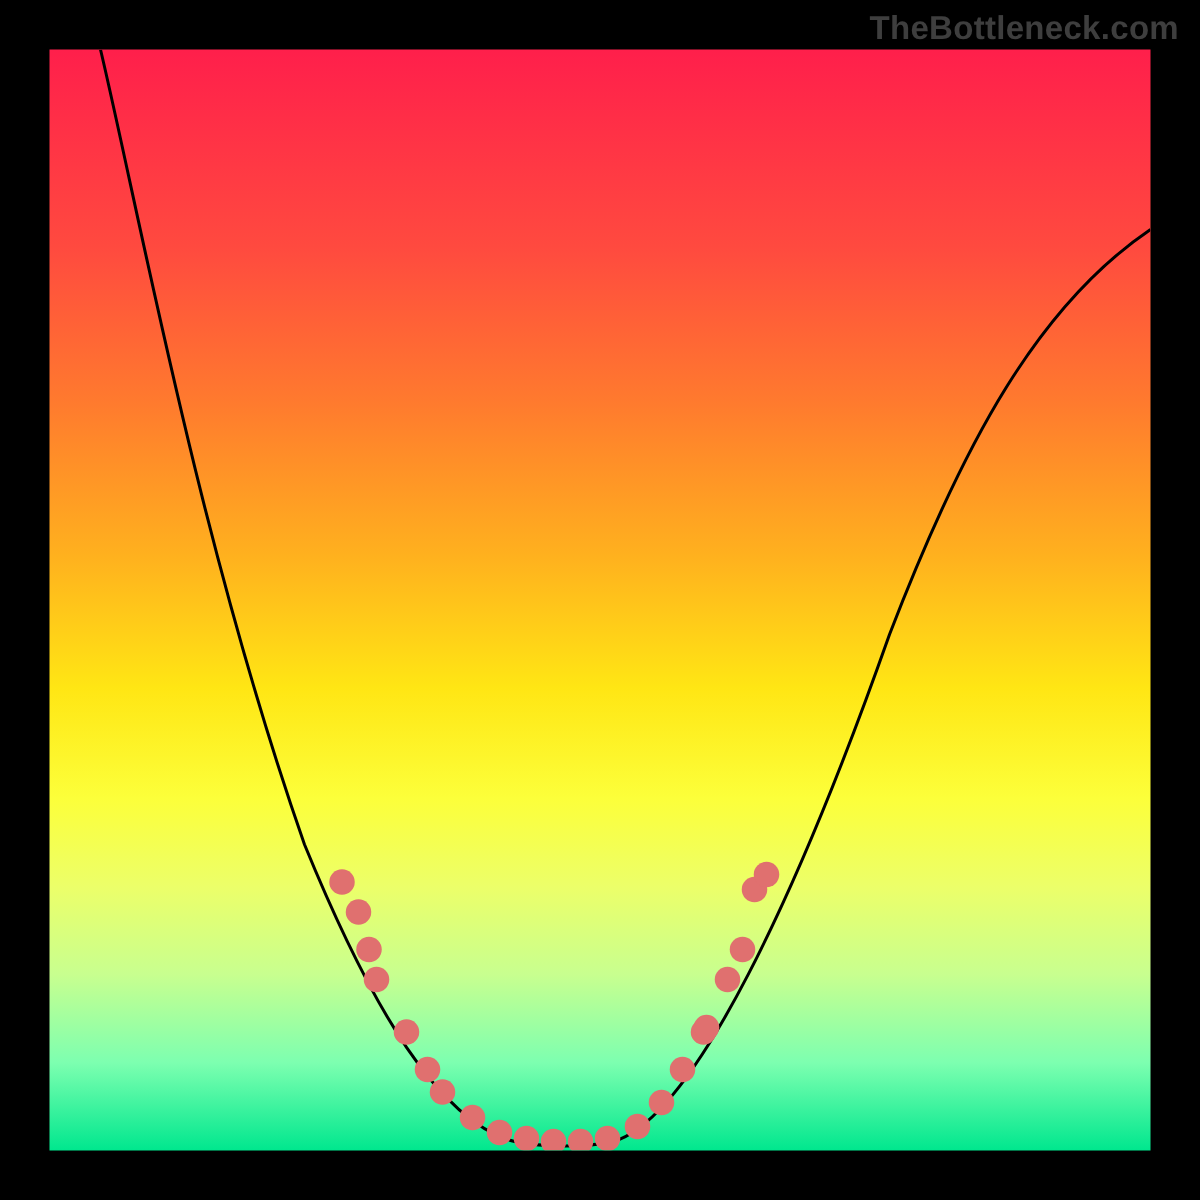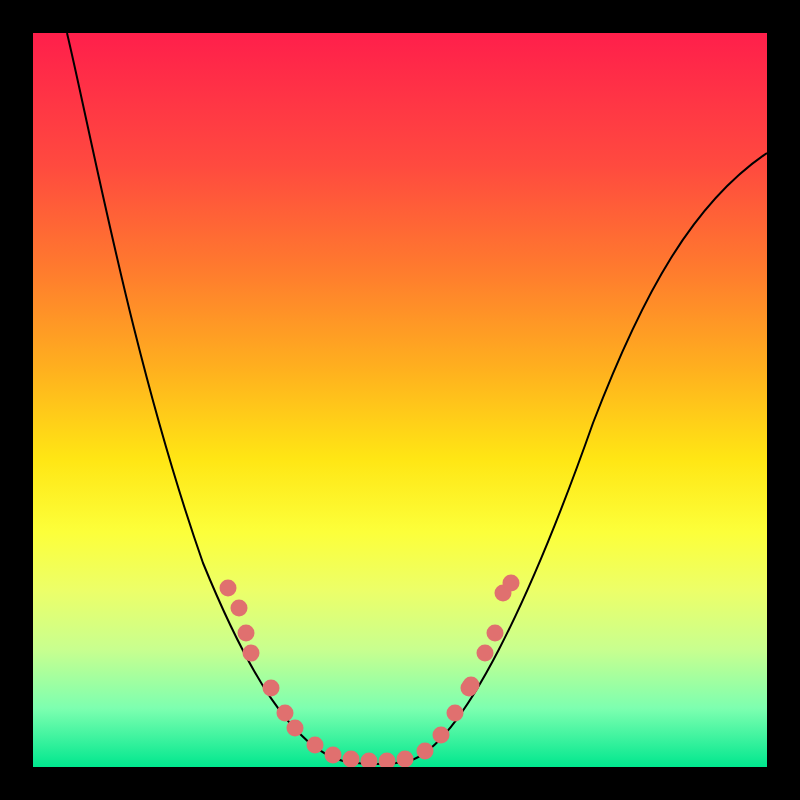--- a/index.html
+++ b/index.html
@@ -58,20 +58,21 @@
   }
   .dot {
     fill: #e0706f;
     stroke: none;
   }
 </style>
 </head>
 <body>
 
 <div class="frame">
+  <div class="watermark">TheBottleneck.com</div>
 
   <div class="plot">
     <svg id="chart-svg" width="734" height="734" viewBox="0 0 734 734">
       <path id="curve-path" class="curve" d="M34,0 C60,110 100,330 170,530 C215,640 260,715 310,728 C330,732 358,732 376,728 C430,712 500,560 560,390 C610,260 660,170 734,120"></path>
       <g id="dots-left">
           <circle cx="195" cy="555" r="8.5" class="dot"></circle>
           <circle cx="206" cy="575" r="8.5" class="dot"></circle>
           <circle cx="213" cy="600" r="8.5" class="dot"></circle>
           <circle cx="218" cy="620" r="8.5" class="dot"></circle>
           <circle cx="238" cy="655" r="8.5" class="dot"></circle>

